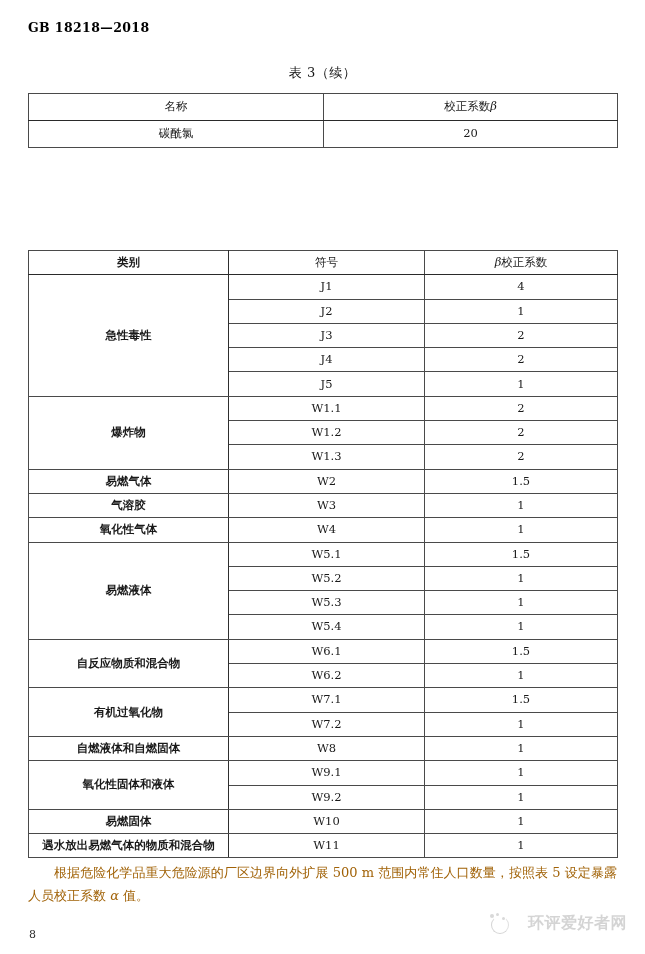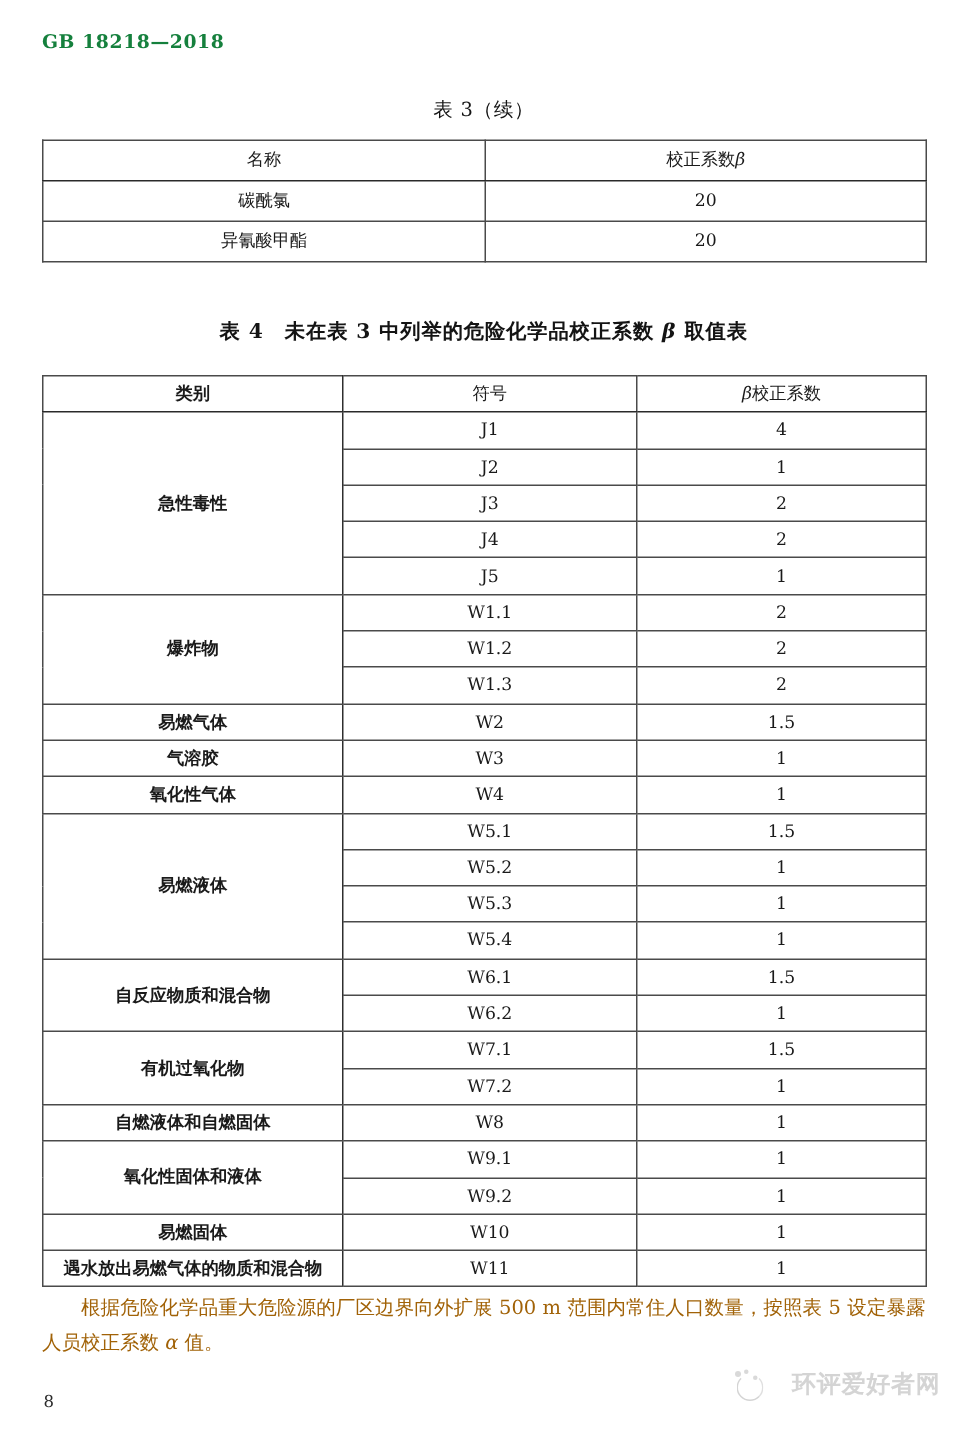--- a/index.html
+++ b/index.html
@@ -25,21 +25,21 @@
 
   
   .std-header {
     position: absolute;
     left: 28px;
     top: 20px;
     font-family: "DejaVu Serif", "Liberation Serif", serif;
     font-weight: bold;
     font-size: 12.5px;
     letter-spacing: 0.4px;
-    color: #15803d;
+    color: #000000;
   }
 
   
   .caption {
     position: absolute;
     width: 645px;
     text-align: center;
     font-size: 13px;
     color: #141414;
   }
@@ -192,28 +192,23 @@
       <tr>
         <td>名称</td>
         <td>校正系数<span class="beta-i">β</span></td>
       </tr>
     </thead>
     <tbody>
       <tr>
         <td>碳酰氯</td>
         <td>20</td>
       </tr>
-      <tr>
-        <td>异氰酸甲酯</td>
-        <td>20</td>
-      </tr>
     </tbody>
   </table>
 
-  <div class="caption caption-4">表 4　未在表 3 中列举的危险化学品校正系数 <span class="beta-i">β</span> 取值表</div>
 
   <table class="doc-table" id="table4">
     <colgroup>
       <col class="c-cat">
         <col class="c-sym">
         <col class="c-beta">
     </colgroup>
     <thead>
       <tr>
         <td class="cat-cell">类别</td>

